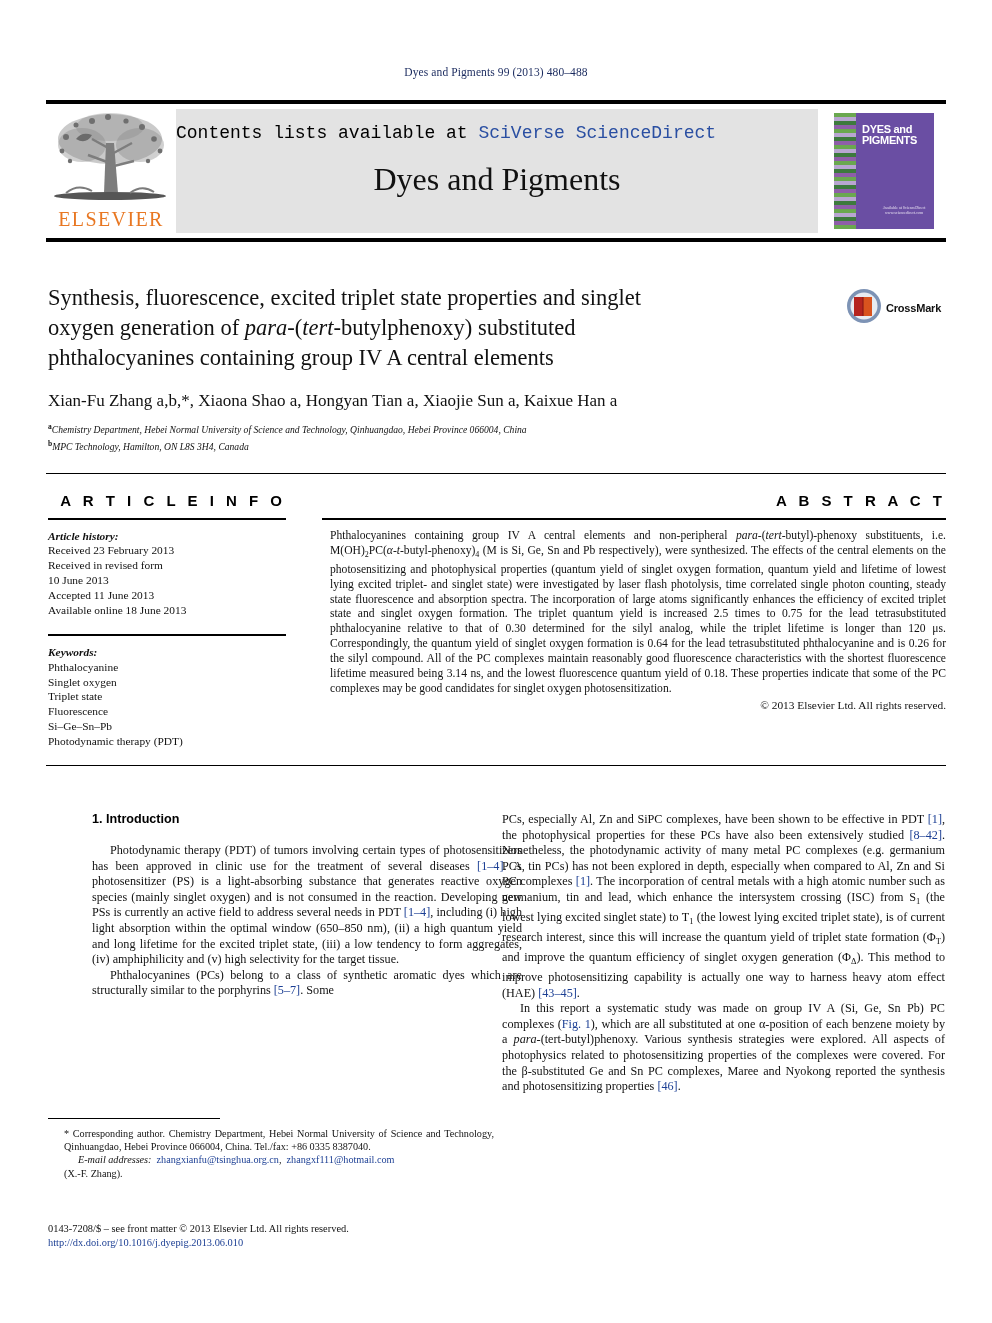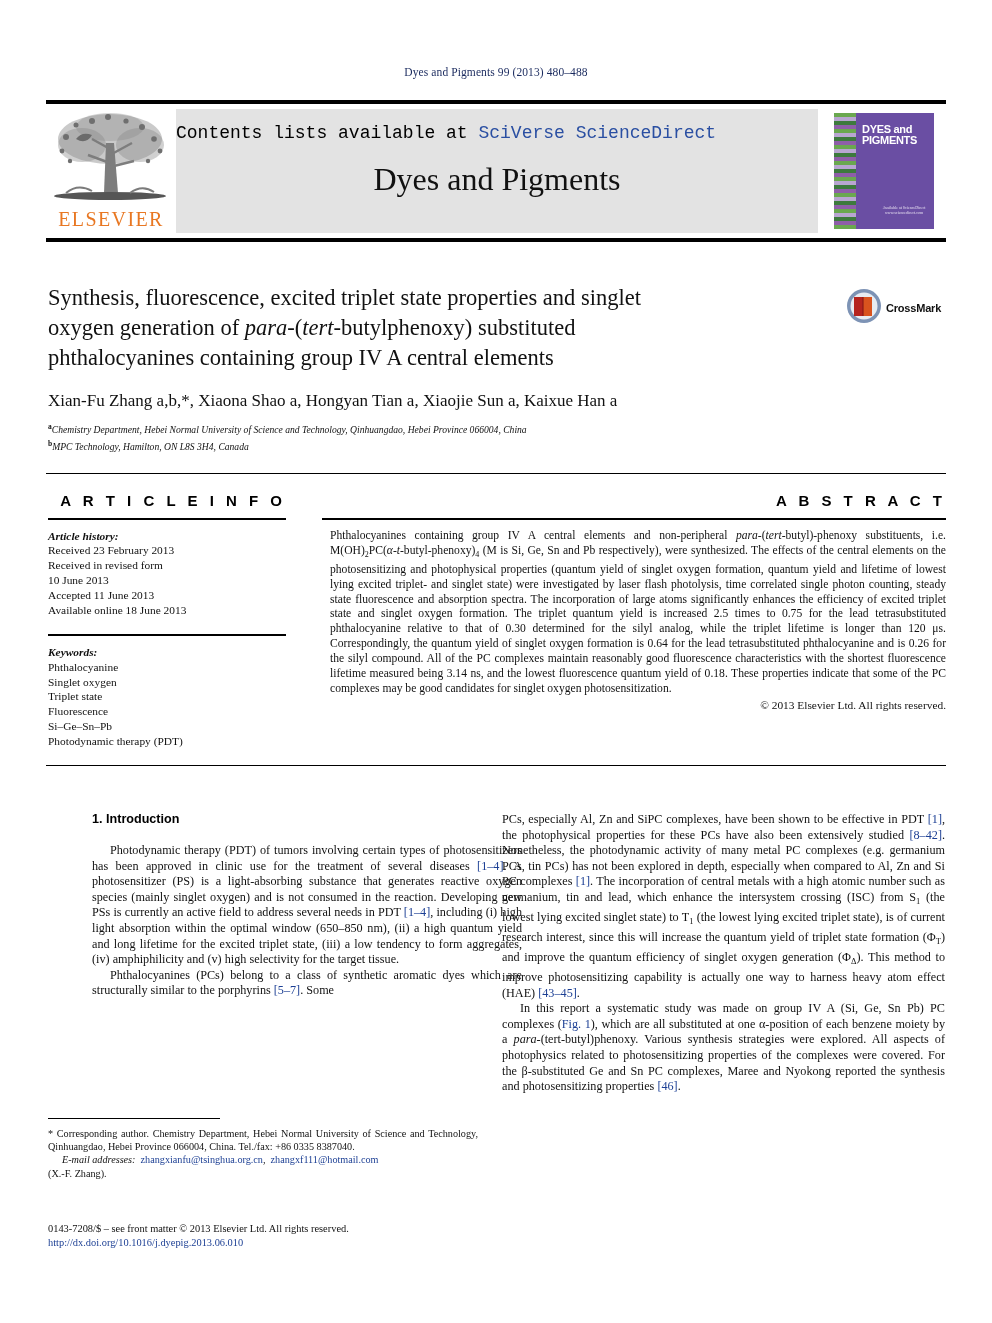--- a/index.html
+++ b/index.html
@@ -313,21 +313,21 @@
   .foot-rule {
     position: absolute;
     left: 48px;
     top: 1118px;
     width: 172px;
     height: 1px;
     background: #000;
   }
   .footnote {
     position: absolute;
-    left: 48px;
+    left: 64px;
     top: 1127px;
     width: 430px;
     font-family: "Liberation Serif", serif;
     font-size: 10.2px;
     line-height: 13.2px;
     text-align: justify;
     color: #111;
   }
   .footnote i { font-style: italic; }
   .mail { color: #1c3f94; }

